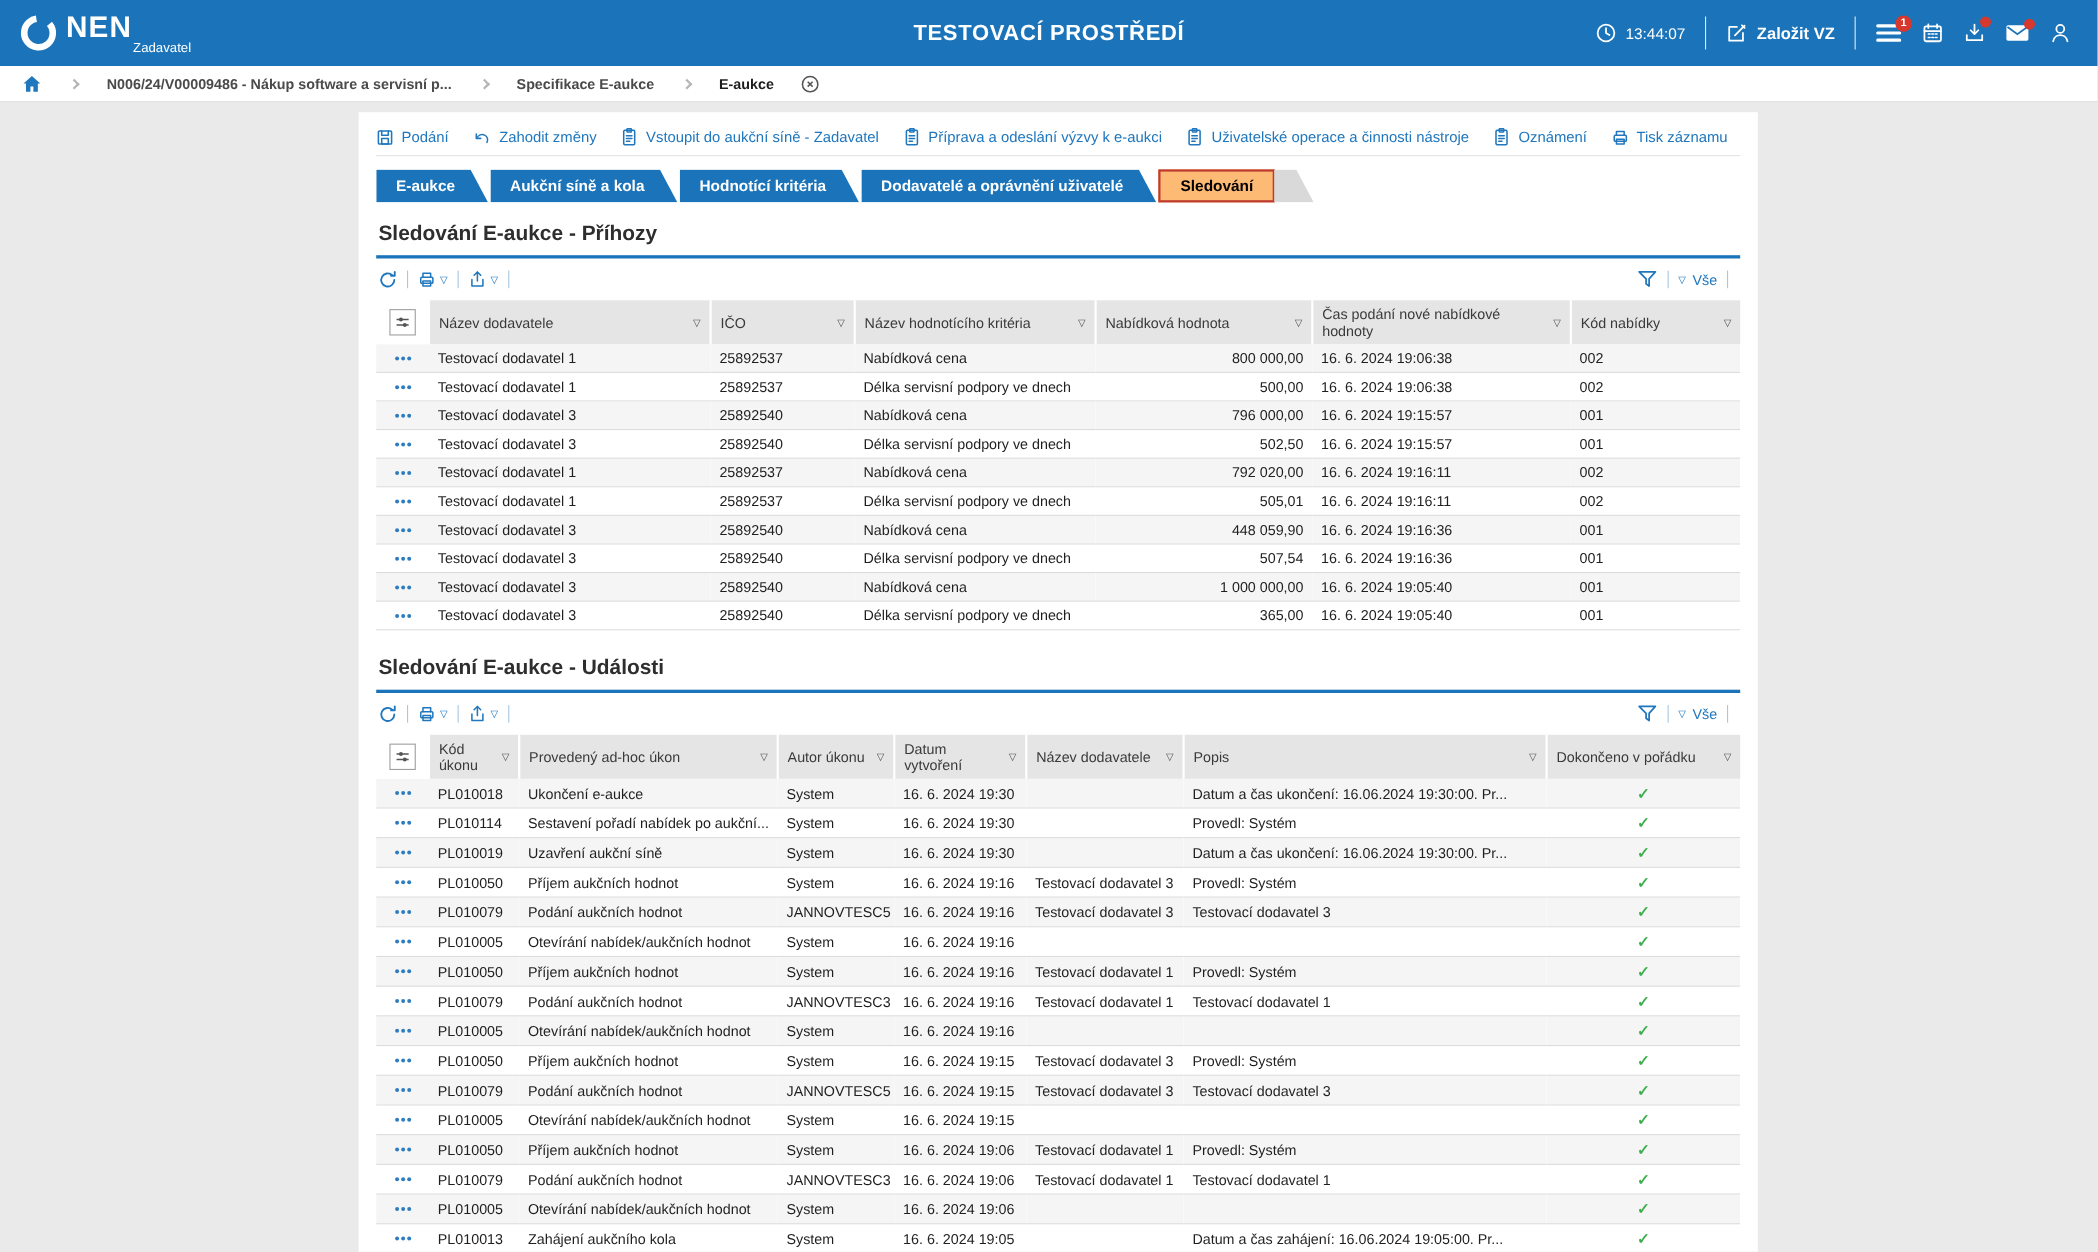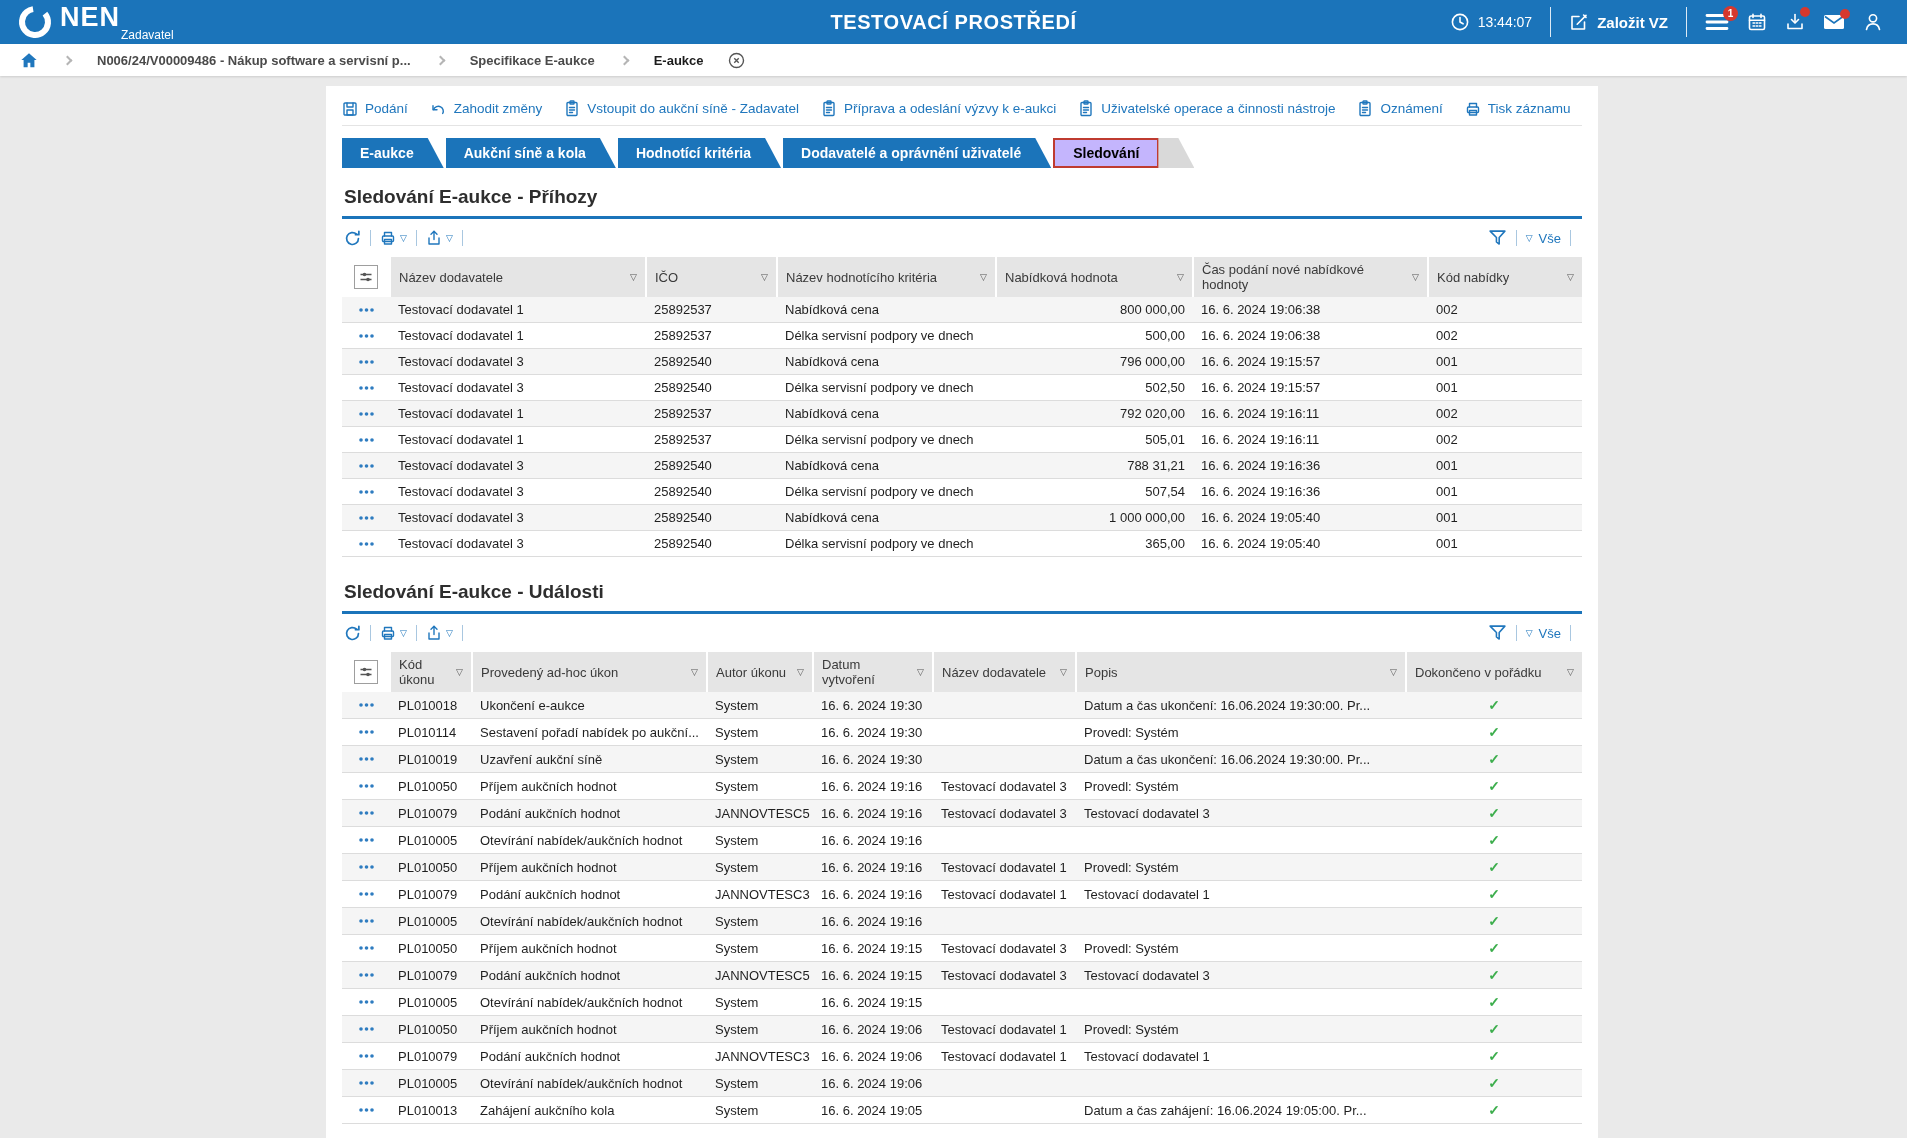--- a/index.html
+++ b/index.html
@@ -3,21 +3,21 @@
 <meta charset="utf-8">
 <style>
   *{box-sizing:border-box;margin:0;padding:0}
   html,body{width:1907px;height:1138px;overflow:hidden;background:#eaeaea;
     font-family:"Liberation Sans",sans-serif;-webkit-font-smoothing:antialiased}
   svg{display:block}
   .st{fill:none;stroke:#fff;stroke-width:1.6;stroke-linecap:round;stroke-linejoin:round}
   .bl{fill:none;stroke:#2077bd;stroke-width:1.4;stroke-linecap:round;stroke-linejoin:round}
 
   
-  .topbar{height:44px;background:#1b74ba;display:flex;align-items:center;color:#fff;
+  .topbar{height:60px;background:#1b74ba;display:flex;align-items:center;color:#fff;
     padding:0 24px 0 18px;position:relative}
   .logo{display:flex;align-items:center;cursor:pointer}
   .logo-txt{display:flex;flex-direction:column;margin-left:8px;line-height:1}
   .logo-nen{font-size:27px;font-weight:700;letter-spacing:1px}
   .logo-sub{font-size:12px;margin-left:61px;margin-top:-2px}
   .env-title{position:absolute;left:50%;transform:translateX(-50%);font-size:20px;
     font-weight:700;letter-spacing:.6px}
   .top-right{margin-left:auto;display:flex;align-items:center;gap:18px}
   .clockw{display:flex;align-items:center;gap:8px;font-size:14px}
   .vsep{width:1px;height:30px;background:rgba(255,255,255,.85)}
@@ -46,21 +46,21 @@
   .actions{display:flex;align-items:center;height:34px;border-bottom:1px solid #e4e4e4}
   .act{display:flex;align-items:center;gap:7px;color:#2077bd;font-size:13.5px;cursor:pointer;
     text-decoration:none;white-space:nowrap}
   .adiv{width:1px;height:16px;background:#9fc0dc;margin:0 11px}
 
   
   .tabs{display:flex;margin-top:12px;height:30px}
   .tab{background:#1b74ba;color:#fff;font-size:14px;font-weight:700;display:flex;
     align-items:center;padding:0 30px 0 18px;margin-right:2px;cursor:pointer;
     clip-path:polygon(0 0,calc(100% - 16px) 0,100% 100%,0 100%);white-space:nowrap}
-  .tab.active{background:#c4b5fd;color:#000;border:2px solid #bf3b30;clip-path:none;
+  .tab.active{background:#fdba74;color:#000;border:2px solid #bf3b30;clip-path:none;
     padding:0 18px;margin-right:0}
   .tab-tail{width:36px;background:#d9d9d9;margin-left:-1px;
     clip-path:polygon(0 0,20px 0,36px 100%,0 100%)}
 
   
   .sec-title{font-size:19px;font-weight:700;color:#2e2e2e;margin:18px 0 8px 2px}
   .sec-rule{height:3px;background:#1b74ba}
 
   
   .gridbar{display:flex;align-items:center;height:38px;padding:0 2px}
@@ -499,21 +499,21 @@
             <td class="c-dots">
               <svg width="17" height="6" viewBox="0 0 17 6">
                 <circle cx="3" cy="3" r="1.8"></circle>
                 <circle cx="8.5" cy="3" r="1.8"></circle>
                 <circle cx="14" cy="3" r="1.8"></circle>
               </svg>
             </td>
             <td>Testovací dodavatel 3</td>
             <td>25892540</td>
             <td>Nabídková cena</td>
-            <td class="num">788 31,21</td>
+            <td class="num">448 059,90</td>
             <td>16. 6. 2024 19:16:36</td>
             <td>001</td>
           </tr>
           <tr>
             <td class="c-dots">
               <svg width="17" height="6" viewBox="0 0 17 6">
                 <circle cx="3" cy="3" r="1.8"></circle>
                 <circle cx="8.5" cy="3" r="1.8"></circle>
                 <circle cx="14" cy="3" r="1.8"></circle>
               </svg>

